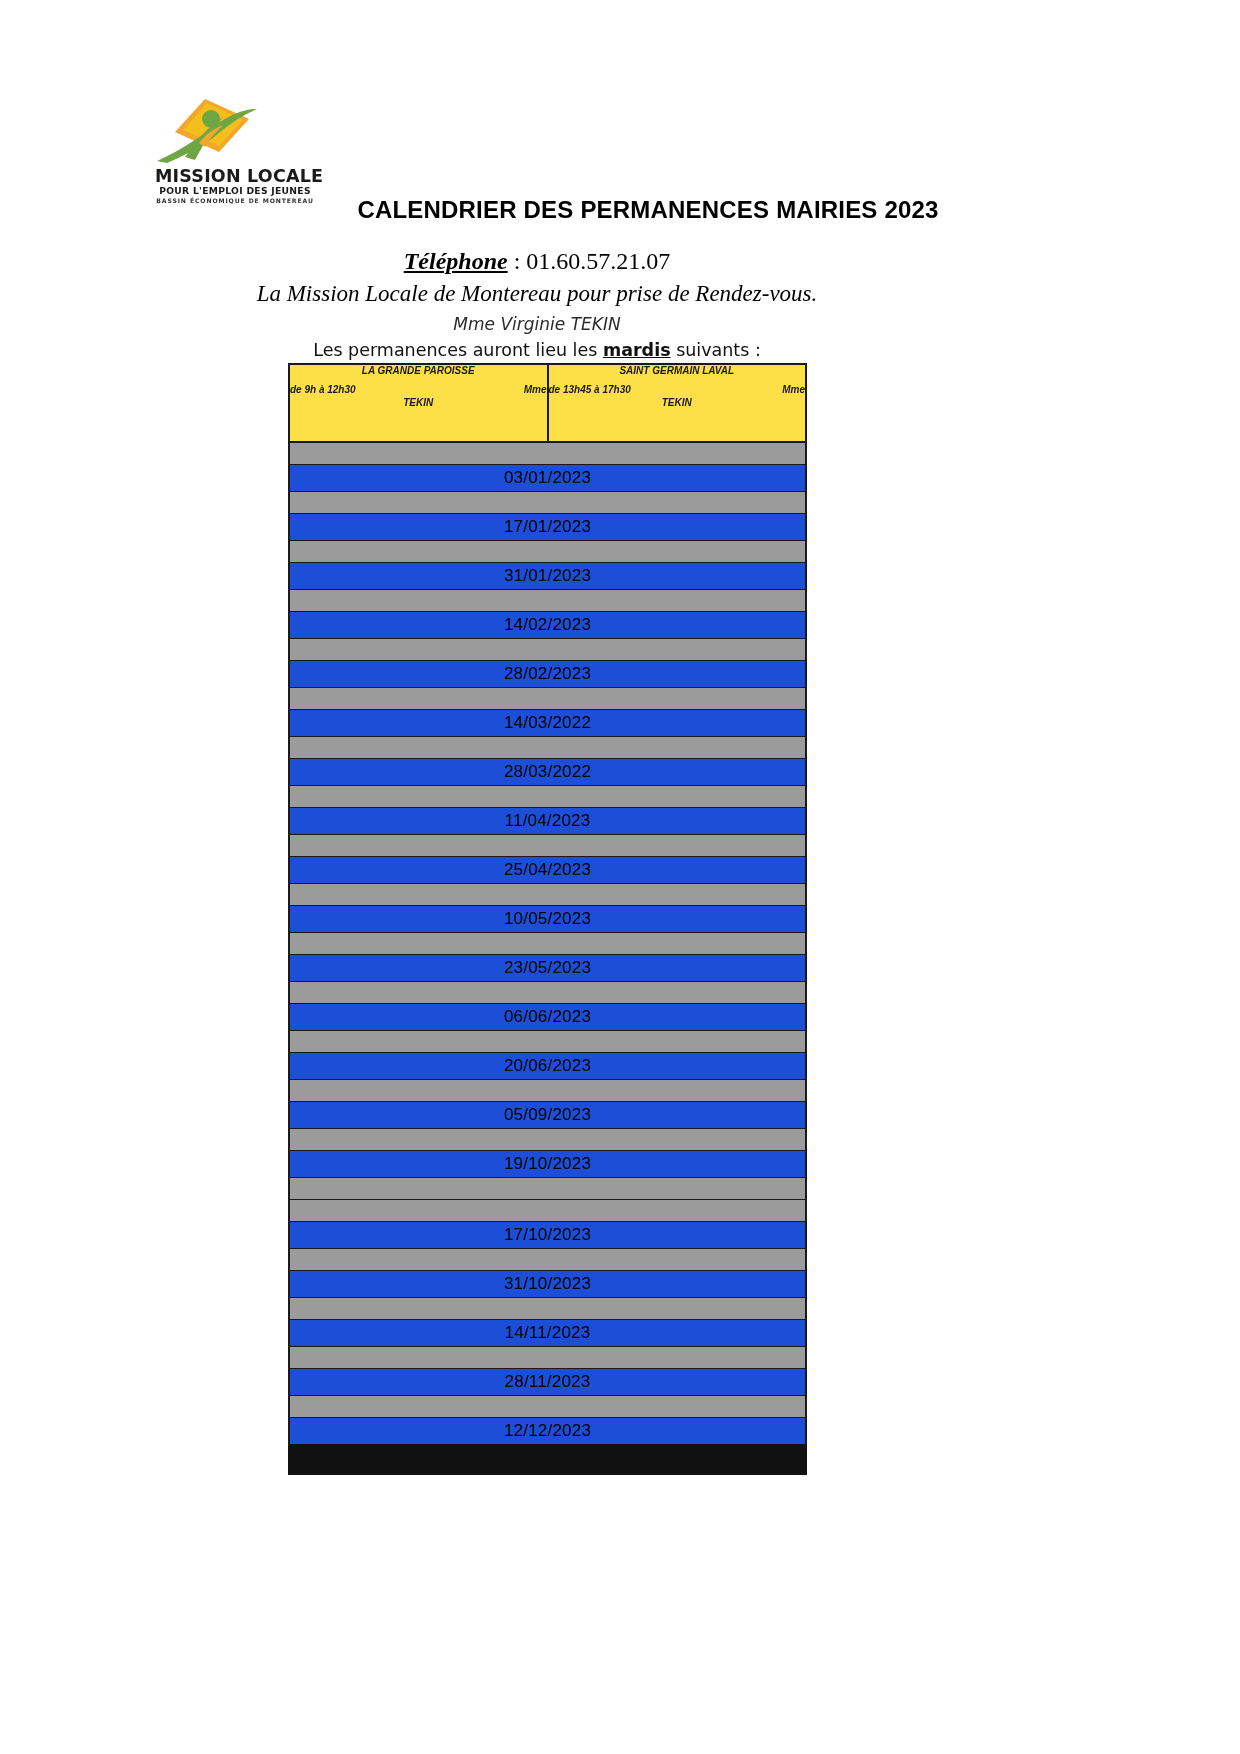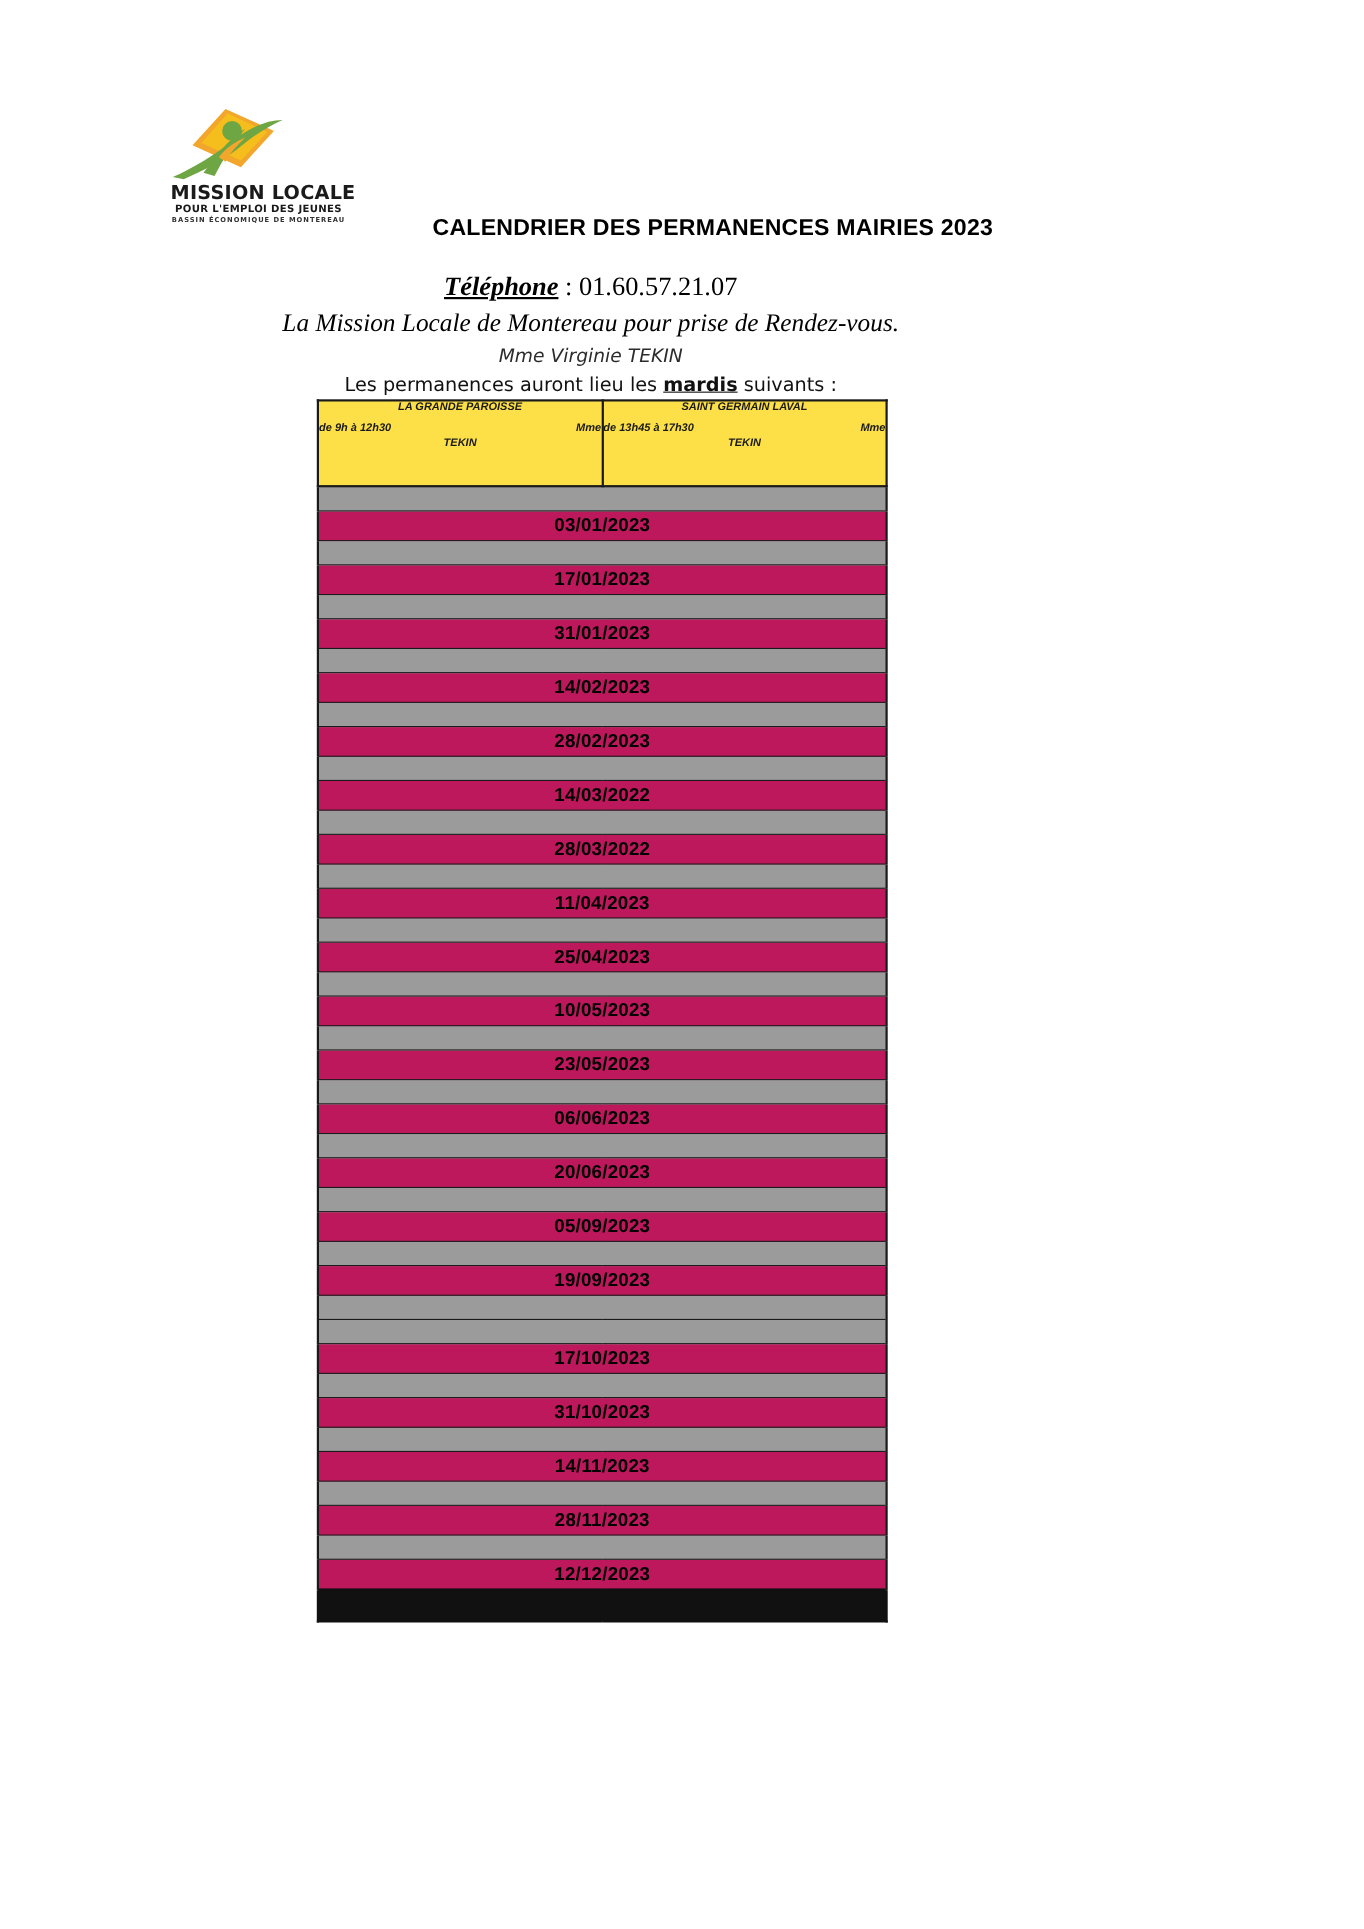--- a/index.html
+++ b/index.html
@@ -66,21 +66,21 @@
 
   
   .doc-title {
     position: absolute;
     left: 0;
     top: 196px;
     width: 1240px;
     text-align: center;
     font-family: "Liberation Sans", sans-serif;
     font-weight: bold;
-    font-size: 21px;
+    font-size: 24px;
     letter-spacing: 0.2px;
     padding-left: 56px;
     box-sizing: border-box;
   }
 
   
   .subtitle-block {
     position: absolute;
     left: 0;
     top: 246px;
@@ -173,29 +173,29 @@
 
   .spacer-row td {
     background: #9b9b9b;
     border-left: 2.5px solid #1a1a1a;
     border-right: 2.5px solid #1a1a1a;
     border-top: 1.5px solid #1a1a1a;
     border-bottom: 1.5px solid #1a1a1a;
     height: 21px;
   }
   .date-row td {
-    background: #be185d;
+    background: #1d4ed8;
     border-left: 2.5px solid #1a1a1a;
     border-right: 2.5px solid #1a1a1a;
     border-top: 1.5px solid #1a1a1a;
     border-bottom: 1.5px solid #1a1a1a;
     height: 26px;
     text-align: center;
     font-family: "Liberation Sans", sans-serif;
-    font-weight: bold;
+    font-weight: normal;
     font-size: 17px;
     color: #000000;
     letter-spacing: 0.2px;
   }
   .footer-row td {
     background: #111111;
     border: 2.5px solid #111111;
     height: 27px;
   }
 </style>
@@ -333,21 +333,21 @@
       <tr class="spacer-row">
         <td colspan="2"></td>
       </tr>
       <tr class="date-row">
         <td colspan="2">05/09/2023</td>
       </tr>
       <tr class="spacer-row">
         <td colspan="2"></td>
       </tr>
       <tr class="date-row">
-        <td colspan="2">19/09/2023</td>
+        <td colspan="2">19/10/2023</td>
       </tr>
       <tr class="spacer-row">
         <td colspan="2"></td>
       </tr>
       <tr class="spacer-row">
         <td colspan="2"></td>
       </tr>
       <tr class="date-row">
         <td colspan="2">17/10/2023</td>
       </tr>

